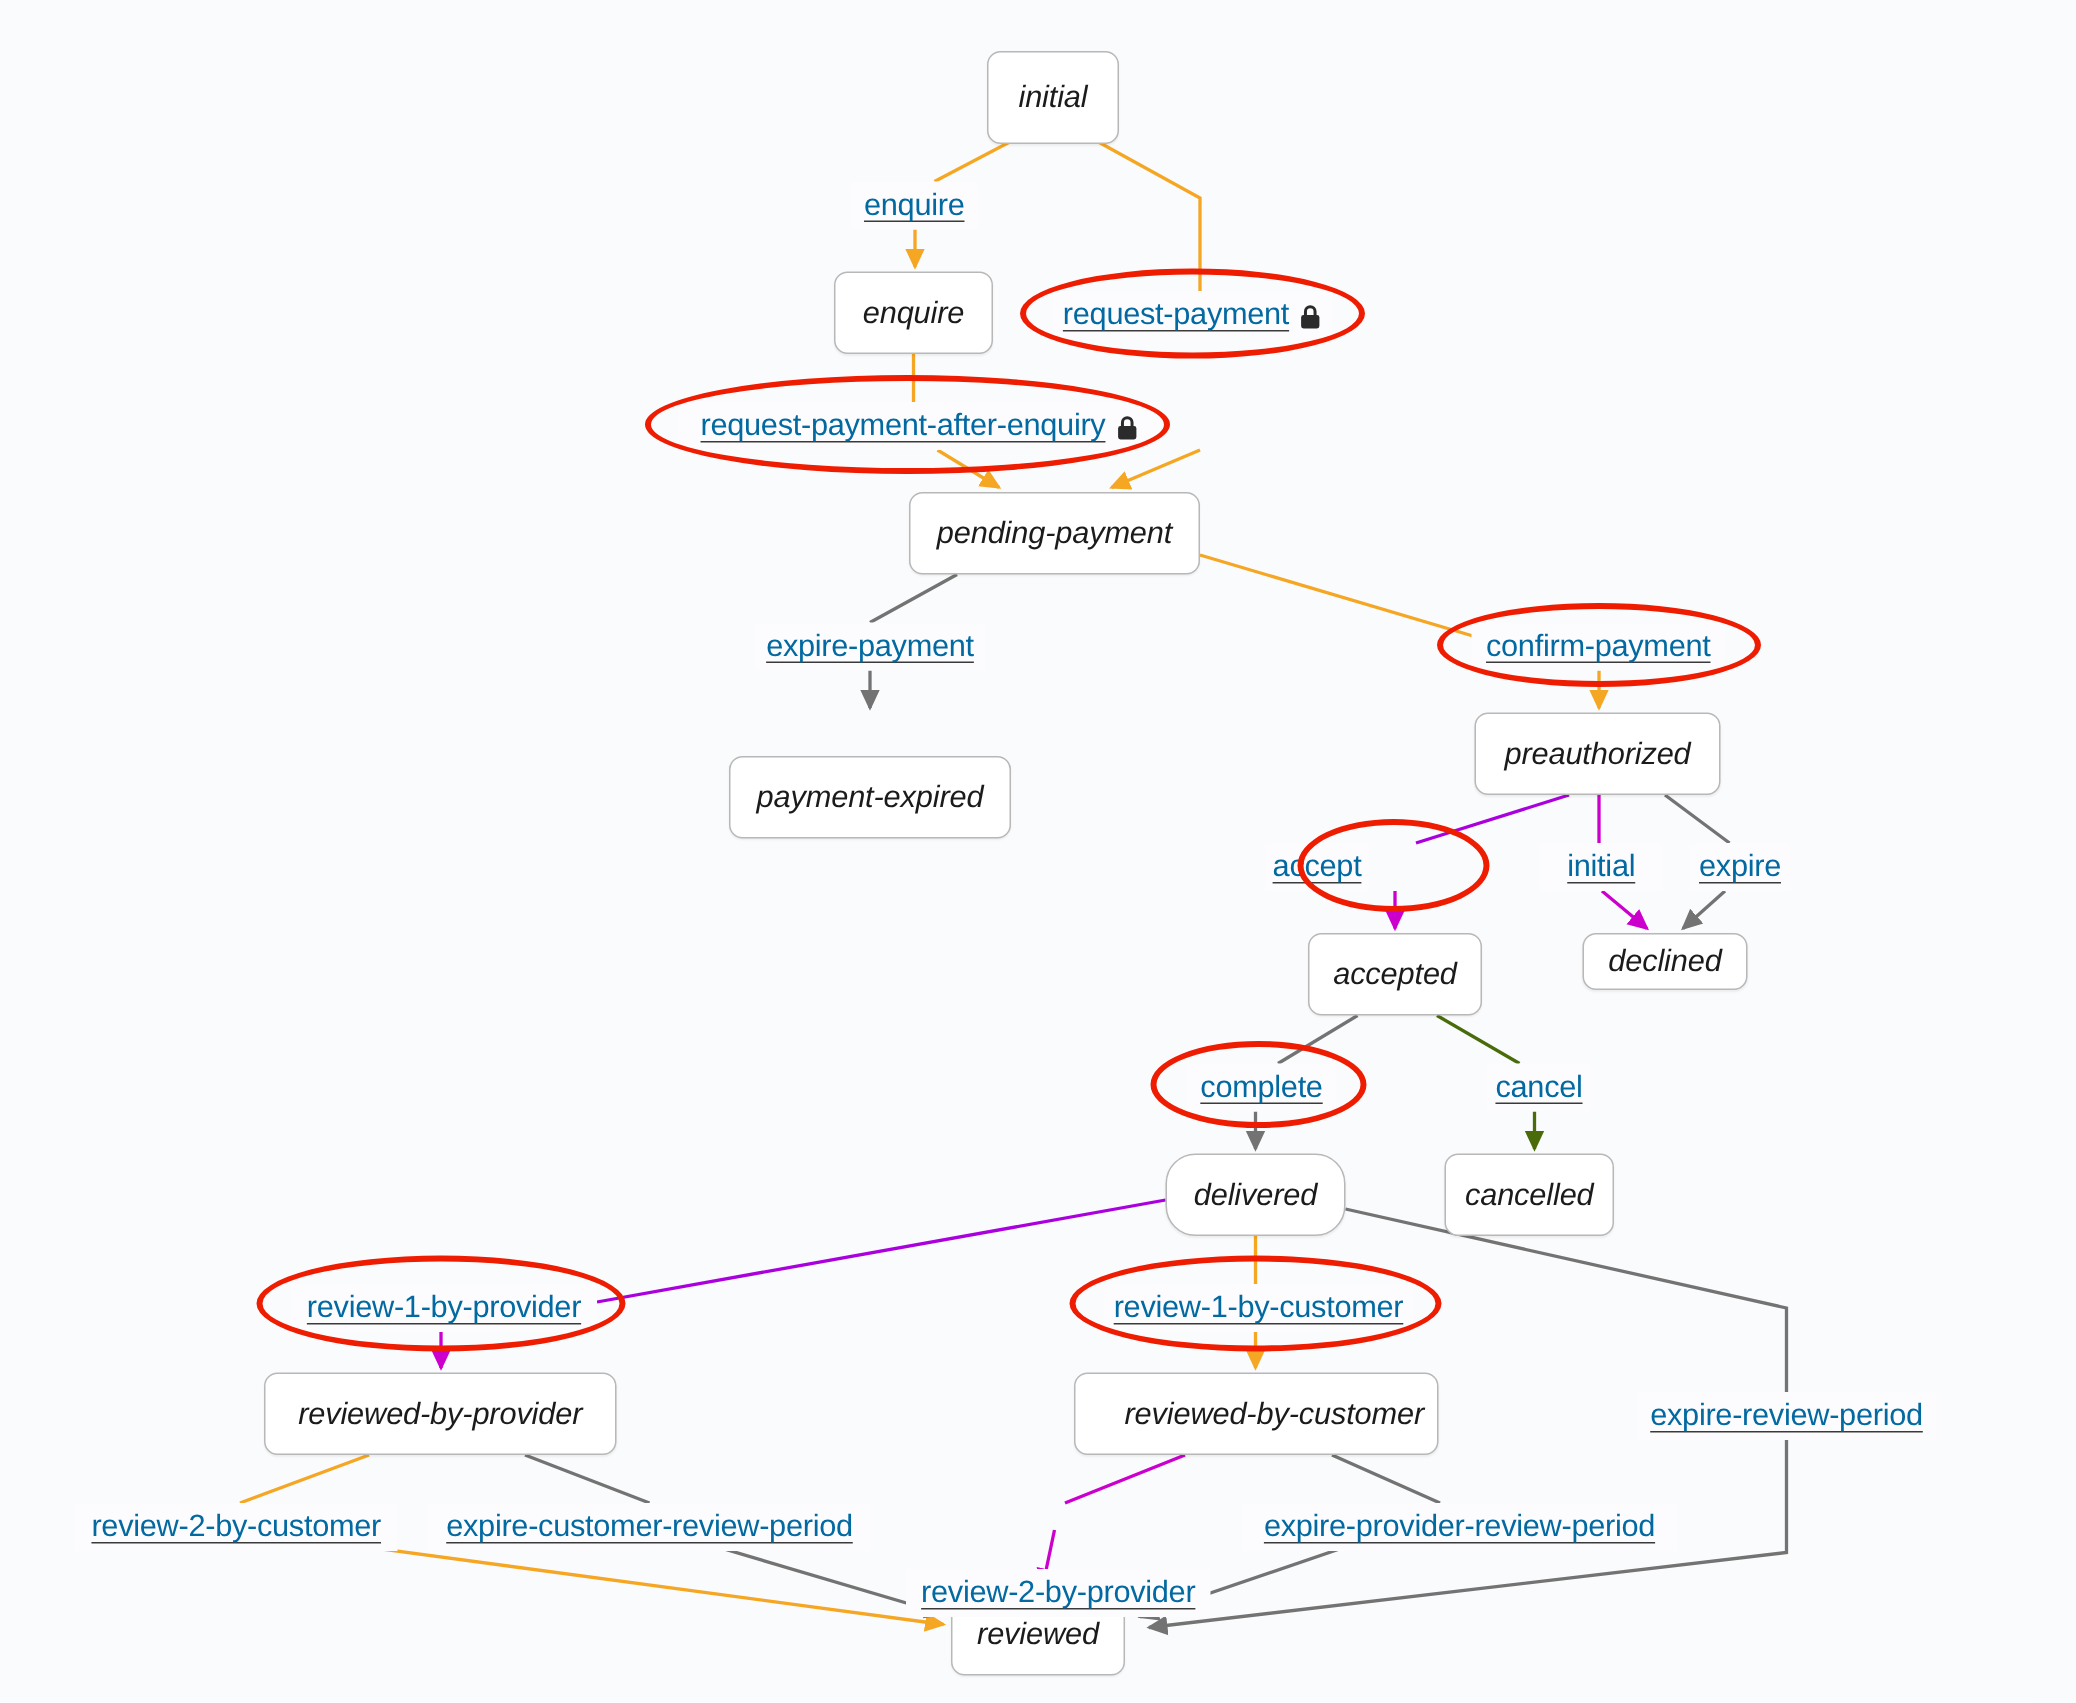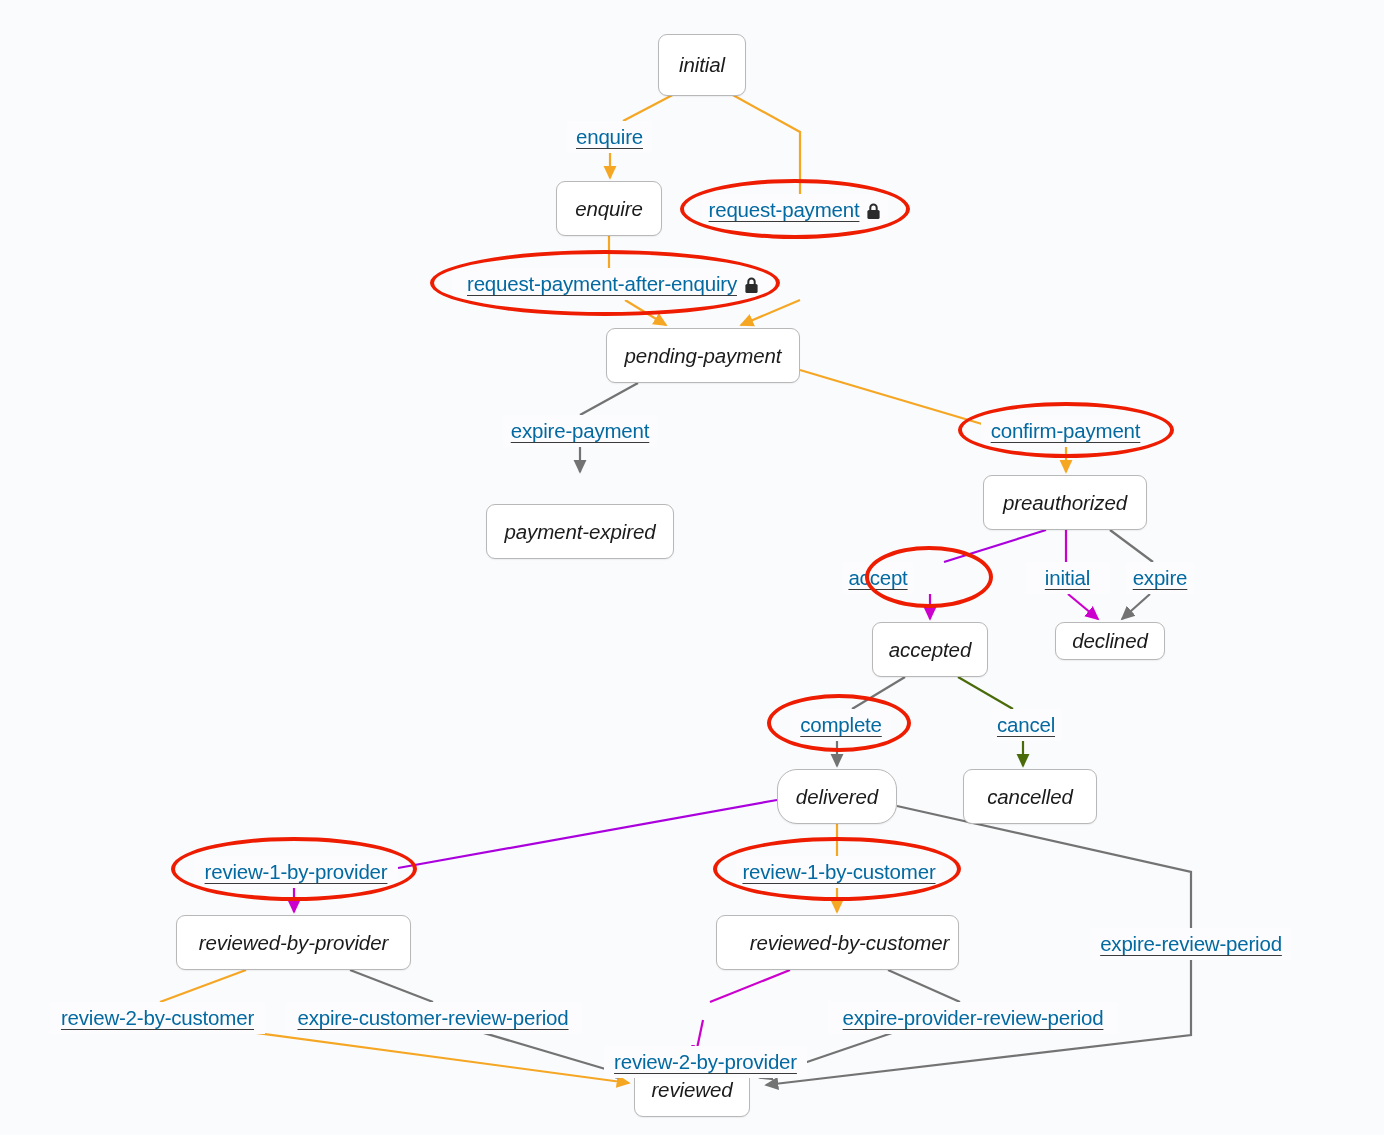--- a/index.html
+++ b/index.html
@@ -143,21 +143,21 @@
 
   <div id="nodes">
       <div class="state-node" style="left: 658px; top: 34px; width: 88px; height: 62px;">initial</div>
       <div class="state-node" style="left: 556px; top: 181px; width: 106px; height: 55px;">enquire</div>
       <div class="state-node" style="left: 606px; top: 328px; width: 194px; height: 55px;">pending-payment</div>
       <div class="state-node" style="left: 486px; top: 475px; width: 188px; height: 55px; margin-top: 29px;">payment-expired</div>
       <div class="state-node" style="left: 983px; top: 475px; width: 164px; height: 55px;">preauthorized</div>
       <div class="state-node" style="left: 872px; top: 622px; width: 116px; height: 55px;">accepted</div>
       <div class="state-node" style="left: 1055px; top: 622px; width: 110px; height: 38px;">declined</div>
       <div class="state-node" style="left: 777px; top: 769px; width: 120px; height: 55px; border-radius: 20px;">delivered</div>
-      <div class="state-node" style="left: 963px; top: 769px; width: 134px; height: 55px;">cancelled</div>
+      <div class="state-node" style="left: 963px; top: 769px; width: 113px; height: 55px;">cancelled</div>
       <div class="state-node" style="left: 176px; top: 915px; width: 235px; height: 55px;">reviewed-by-provider</div>
       <div class="state-node" style="left: 716px; top: 915px; width: 243px; height: 55px; padding-left: 24px;">reviewed-by-customer</div>
       <div class="state-node" style="left: 634px; top: 1062px; width: 116px; height: 55px;">reviewed</div>
       <div class="edge-label" style="left: 567px; top: 121px; width: 85px; height: 32px;">
         <span class="txt">enquire</span>
       </div>
       <div class="edge-label" style="left: 702px; top: 194px; width: 186px; height: 32px;">
         <span class="txt">request-payment</span>
         <svg class="lock-icon" width="15" height="17" viewBox="0 0 15 17">
           <path d="M4.3 7.3 V4.7 a3.2 3.2 0 0 1 6.4 0 V7.3" fill="none" stroke="#2b2b2b" stroke-width="2"></path>

